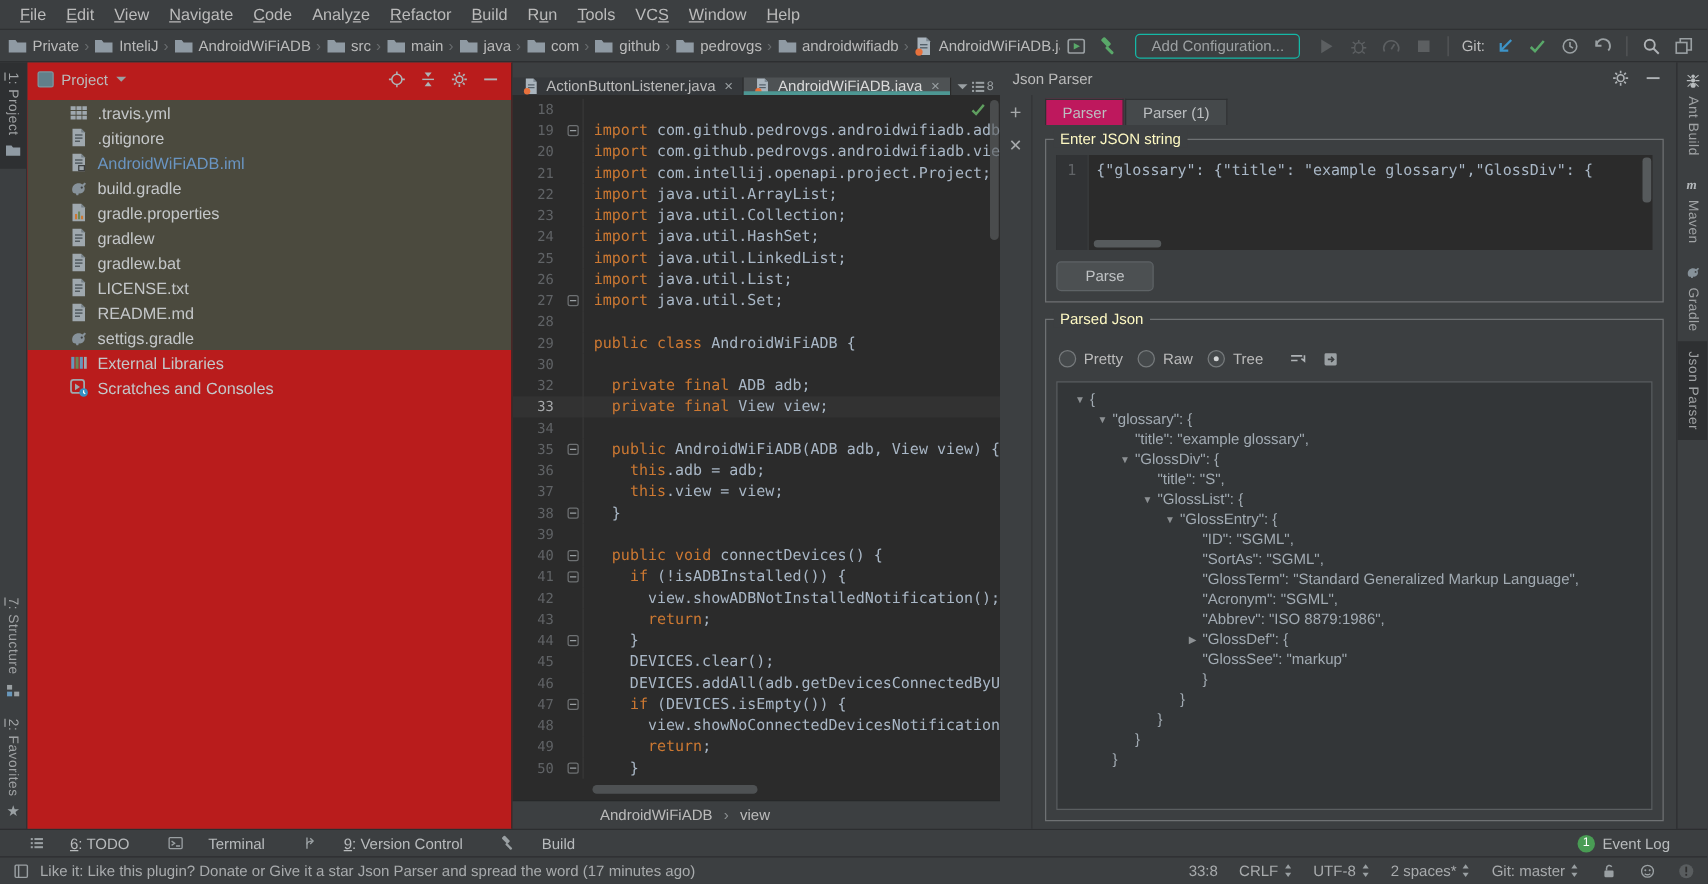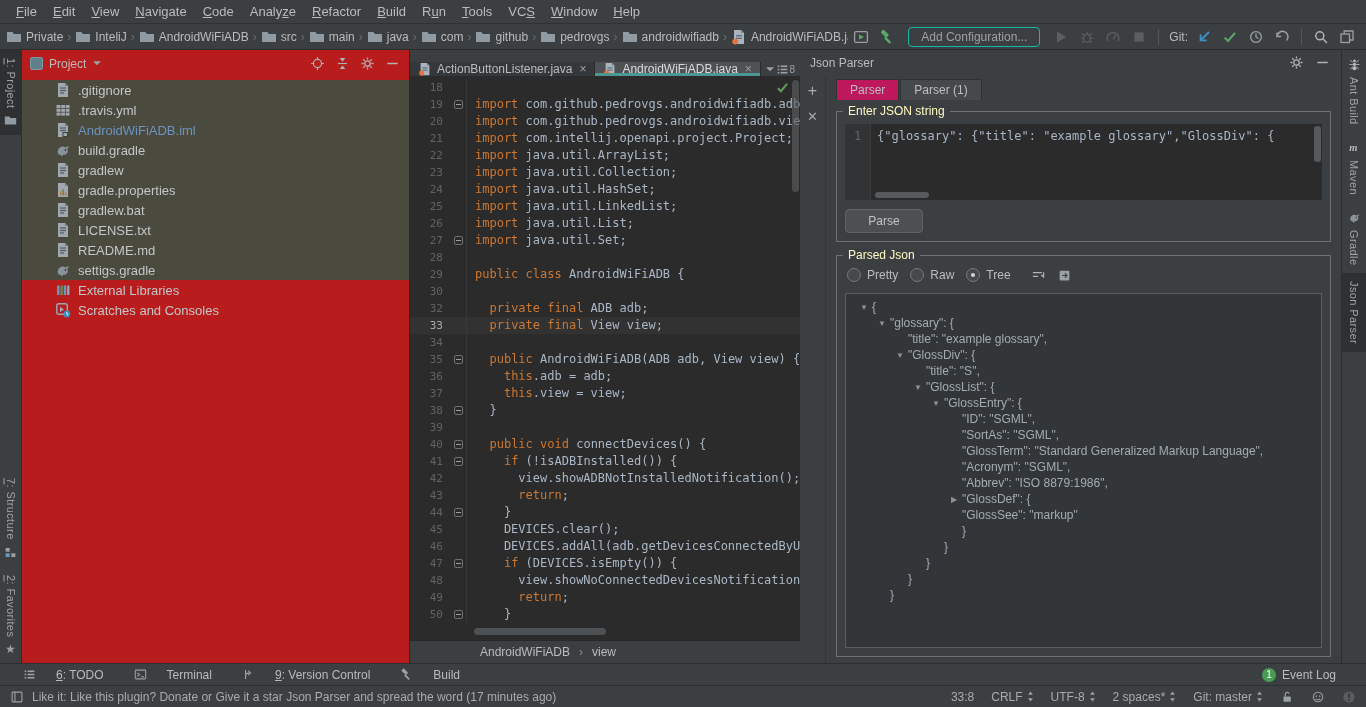--- a/index.html
+++ b/index.html
@@ -86,21 +86,21 @@
 .jtab{padding:3px 13px 3px;background:#45494b;border:1px solid #2f3133;border-bottom:none;margin-right:1px;color:#bcbfc1}
 .jtab.sel{background:#be185d}
 .group{position:relative;border:1px solid #6e7173;margin-top:11px;padding:12px 8px 8px}
 .glabel{position:absolute;top:-8px;left:6px;background:#3c3f41;padding:0 5px;color:#fef9c3}
 .jinput{height:76px;background:#2b2b2b;display:flex;position:relative;font-family:"DejaVu Sans Mono",monospace;font-size:12px}
 .jgut{width:26px;color:#606366;text-align:center;padding-top:5px;background:#313335;border-right:1px solid #3a3d3e;flex:none}
 .jline{padding:5px 6px;color:#a9b7c6;white-space:pre;overflow:hidden}
 .jvsb{position:absolute;right:1px;top:2px;width:7px;height:36px;background:#565a5c;border-radius:3px}
 .jhsb{position:absolute;left:30px;bottom:2px;width:54px;height:6px;background:#565a5c;border-radius:3px}
 .parse{margin-top:9px;height:24px;width:78px;background:#4c5052;border:1px solid #5e6366;border-radius:4px;color:#c0c3c5;font:12px "Liberation Sans",sans-serif}
-.outgroup{flex:1;display:flex;flex-direction:column;min-height:0;margin-top:13px;padding:8px 8px 8px}
+.outgroup{flex:1;display:flex;flex-direction:column;min-height:0;margin-top:13px;padding:20px 8px 8px}
 .radios{display:flex;align-items:center;height:22px;margin:0 0 7px 2px;flex:none}
 .radio{display:flex;align-items:center;gap:6px;margin-right:12px}
 .rdot{width:14px;height:14px;border-radius:50%;border:1px solid #767a7c;background:#45494b;position:relative;flex:none}
 .radio.sel .rdot::after{content:"";position:absolute;inset:4px;border-radius:50%;background:#d4d6d7}
 .rbtn{width:20px;height:18px;display:inline-flex;align-items:center;justify-content:center;margin-left:6px}
 .rbtn svg{width:15px;height:15px}
 .treewrap{flex:1;border:1px solid #5a5e60;background:#333638;padding-top:5px;overflow:hidden}
 .trow{height:16px;display:flex;align-items:center;color:#a2abb3;white-space:pre}
 .tar{width:16px;flex:none;color:#8d9194;font-size:8px;text-align:center}
 
@@ -373,32 +373,20 @@
             <svg viewBox="0 0 16 16">
               <rect x="2.5" y="7.2" width="11" height="1.6" fill="#afb3b6"></rect>
             </svg>
           </span>
       </span>
     </div>
     <div class="ptree" id="ptree">
         <div class="prow olive">
           <span class="i16">
             <svg viewBox="0 0 16 16">
-              <path fill="#9fa8ae" d="M3 1h7l3 3v11H3z"></path>
-              <path fill="#757f86" d="M10 1l3 3h-3z"></path>
-              <rect x="5" y="5.4" width="6" height="1.2" fill="#545c61"></rect>
-              <rect x="5" y="7.9" width="6" height="1.2" fill="#545c61"></rect>
-              <rect x="5" y="10.4" width="4" height="1.2" fill="#545c61"></rect>
-            </svg>
-          </span>
-          <span class="nm">.gitignore</span>
-        </div>
-        <div class="prow olive">
-          <span class="i16">
-            <svg viewBox="0 0 16 16">
               <g fill="#9fa8ae">
                 <rect x="1.5" y="3" width="4" height="3"></rect>
                 <rect x="6.2" y="3" width="4" height="3"></rect>
                 <rect x="10.9" y="3" width="3.6" height="3"></rect>
                 <rect x="1.5" y="6.8" width="4" height="3"></rect>
                 <rect x="6.2" y="6.8" width="4" height="3"></rect>
                 <rect x="10.9" y="6.8" width="3.6" height="3"></rect>
                 <rect x="1.5" y="10.6" width="4" height="3"></rect>
                 <rect x="6.2" y="10.6" width="4" height="3"></rect>
                 <rect x="10.9" y="10.6" width="3.6" height="3"></rect>
@@ -407,58 +395,70 @@
           </span>
           <span class="nm">.travis.yml</span>
         </div>
         <div class="prow olive">
           <span class="i16">
             <svg viewBox="0 0 16 16">
               <path fill="#9fa8ae" d="M3 1h7l3 3v11H3z"></path>
               <path fill="#757f86" d="M10 1l3 3h-3z"></path>
               <rect x="5" y="5.4" width="6" height="1.2" fill="#545c61"></rect>
               <rect x="5" y="7.9" width="6" height="1.2" fill="#545c61"></rect>
+              <rect x="5" y="10.4" width="4" height="1.2" fill="#545c61"></rect>
+            </svg>
+          </span>
+          <span class="nm">.gitignore</span>
+        </div>
+        <div class="prow olive">
+          <span class="i16">
+            <svg viewBox="0 0 16 16">
+              <path fill="#9fa8ae" d="M3 1h7l3 3v11H3z"></path>
+              <path fill="#757f86" d="M10 1l3 3h-3z"></path>
+              <rect x="5" y="5.4" width="6" height="1.2" fill="#545c61"></rect>
+              <rect x="5" y="7.9" width="6" height="1.2" fill="#545c61"></rect>
               <rect x="7.5" y="10" width="5.5" height="5" fill="#3c3f41"></rect>
               <rect x="8.5" y="11" width="3.5" height="3" fill="#9fa8ae"></rect>
             </svg>
           </span>
           <span class="nm blue">AndroidWiFiADB.iml</span>
         </div>
         <div class="prow olive">
           <span class="i16">
             <svg viewBox="0 0 16 16">
               <path fill="#87929a" d="M3.2 11.8c-1.1-2.8-.2-5.9 2.7-6.9 1.9-.7 3.9-.3 5 .6l1.9-1.6 1 1.1-1.6 1.9c.9 1.3.8 3.1-.4 4.5-1 1.2-2.6 1.6-3.7 1.1l-.5 1.6H6.1l-.4-1.4c-1 .2-2.2-.2-2.5-.9z"></path>
               <circle cx="10.4" cy="8" r=".9" fill="#3c3f41"></circle>
             </svg>
           </span>
           <span class="nm">build.gradle</span>
+        </div>
+        <div class="prow olive">
+          <span class="i16">
+            <svg viewBox="0 0 16 16">
+              <path fill="#9fa8ae" d="M3 1h7l3 3v11H3z"></path>
+              <path fill="#757f86" d="M10 1l3 3h-3z"></path>
+              <rect x="5" y="9.2" width="1.7" height="4.2" fill="#cc7832"></rect>
+              <rect x="7.4" y="7.2" width="1.7" height="6.2" fill="#6a8759"></rect>
+              <rect x="9.8" y="10.6" width="1.7" height="2.8" fill="#cc7832"></rect>
+            </svg>
+          </span>
+          <span class="nm">gradle.properties</span>
         </div>
         <div class="prow olive">
           <span class="i16">
             <svg viewBox="0 0 16 16">
               <path fill="#9fa8ae" d="M3 1h7l3 3v11H3z"></path>
               <path fill="#757f86" d="M10 1l3 3h-3z"></path>
               <rect x="5" y="5.4" width="6" height="1.2" fill="#545c61"></rect>
               <rect x="5" y="7.9" width="6" height="1.2" fill="#545c61"></rect>
               <rect x="5" y="10.4" width="4" height="1.2" fill="#545c61"></rect>
             </svg>
           </span>
           <span class="nm">gradlew</span>
-        </div>
-        <div class="prow olive">
-          <span class="i16">
-            <svg viewBox="0 0 16 16">
-              <path fill="#9fa8ae" d="M3 1h7l3 3v11H3z"></path>
-              <path fill="#757f86" d="M10 1l3 3h-3z"></path>
-              <rect x="5" y="9.2" width="1.7" height="4.2" fill="#cc7832"></rect>
-              <rect x="7.4" y="7.2" width="1.7" height="6.2" fill="#6a8759"></rect>
-              <rect x="9.8" y="10.6" width="1.7" height="2.8" fill="#cc7832"></rect>
-            </svg>
-          </span>
-          <span class="nm">gradle.properties</span>
         </div>
         <div class="prow olive">
           <span class="i16">
             <svg viewBox="0 0 16 16">
               <path fill="#9fa8ae" d="M3 1h7l3 3v11H3z"></path>
               <path fill="#757f86" d="M10 1l3 3h-3z"></path>
               <rect x="5" y="5.4" width="6" height="1.2" fill="#545c61"></rect>
               <rect x="5" y="7.9" width="6" height="1.2" fill="#545c61"></rect>
               <rect x="5" y="10.4" width="4" height="1.2" fill="#545c61"></rect>
             </svg>

